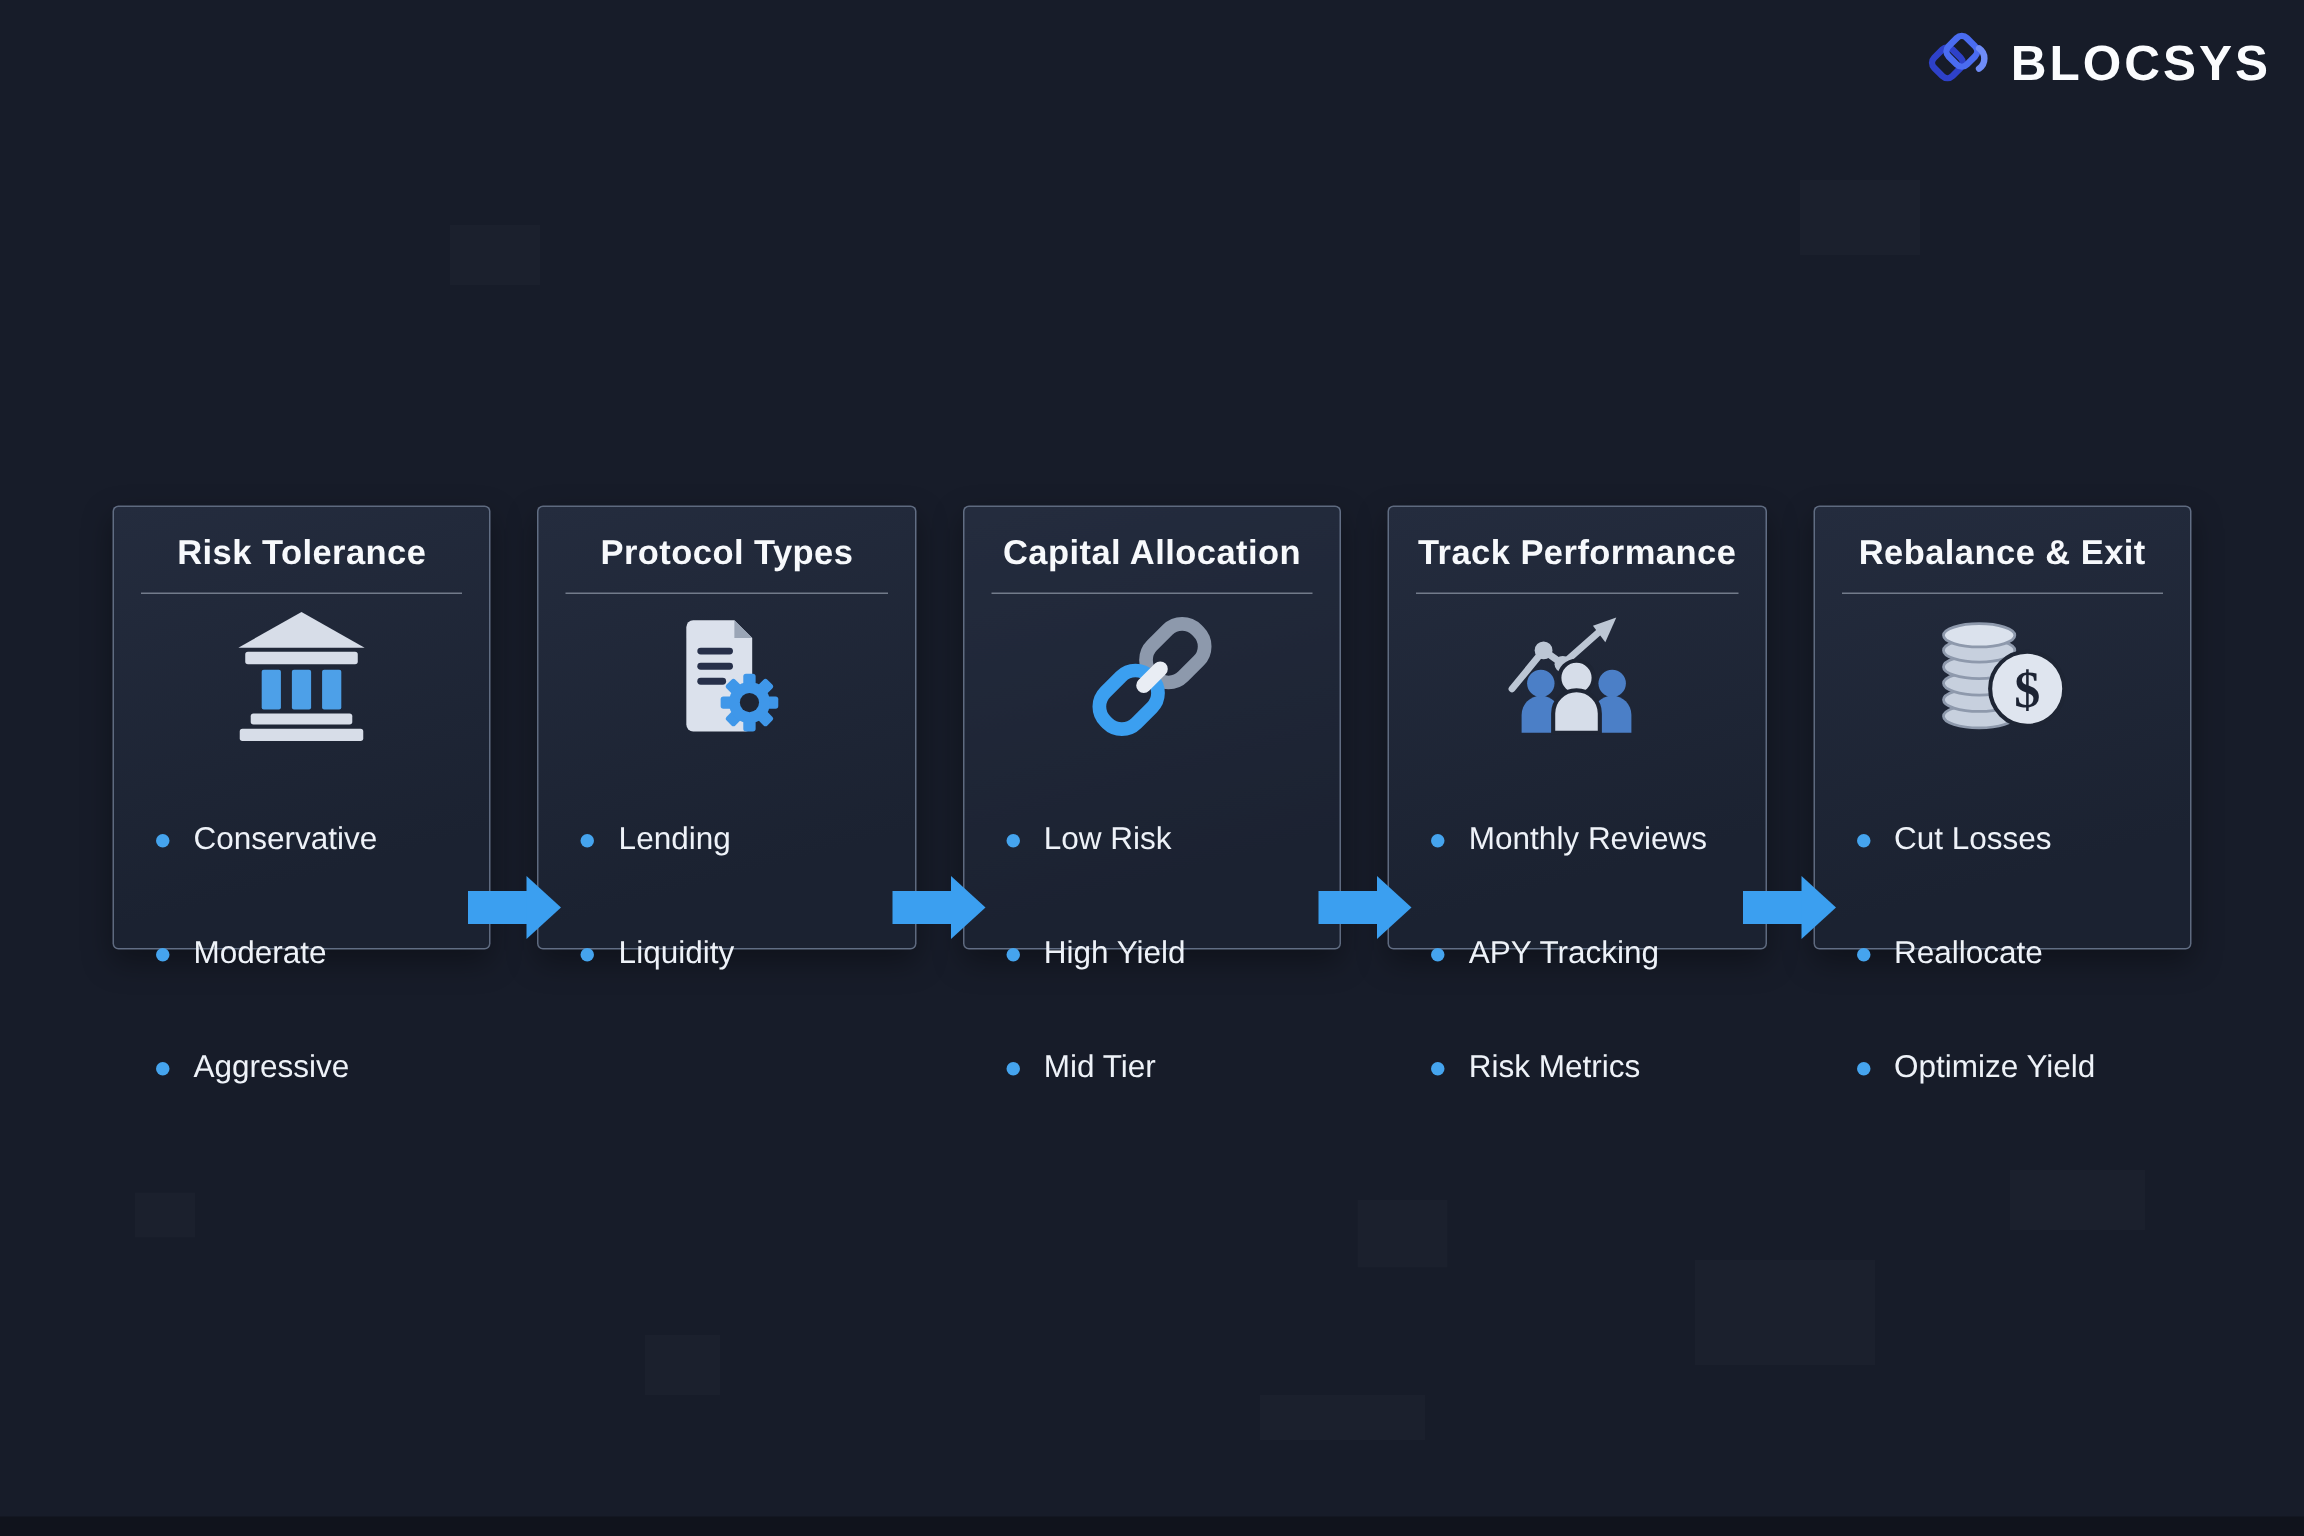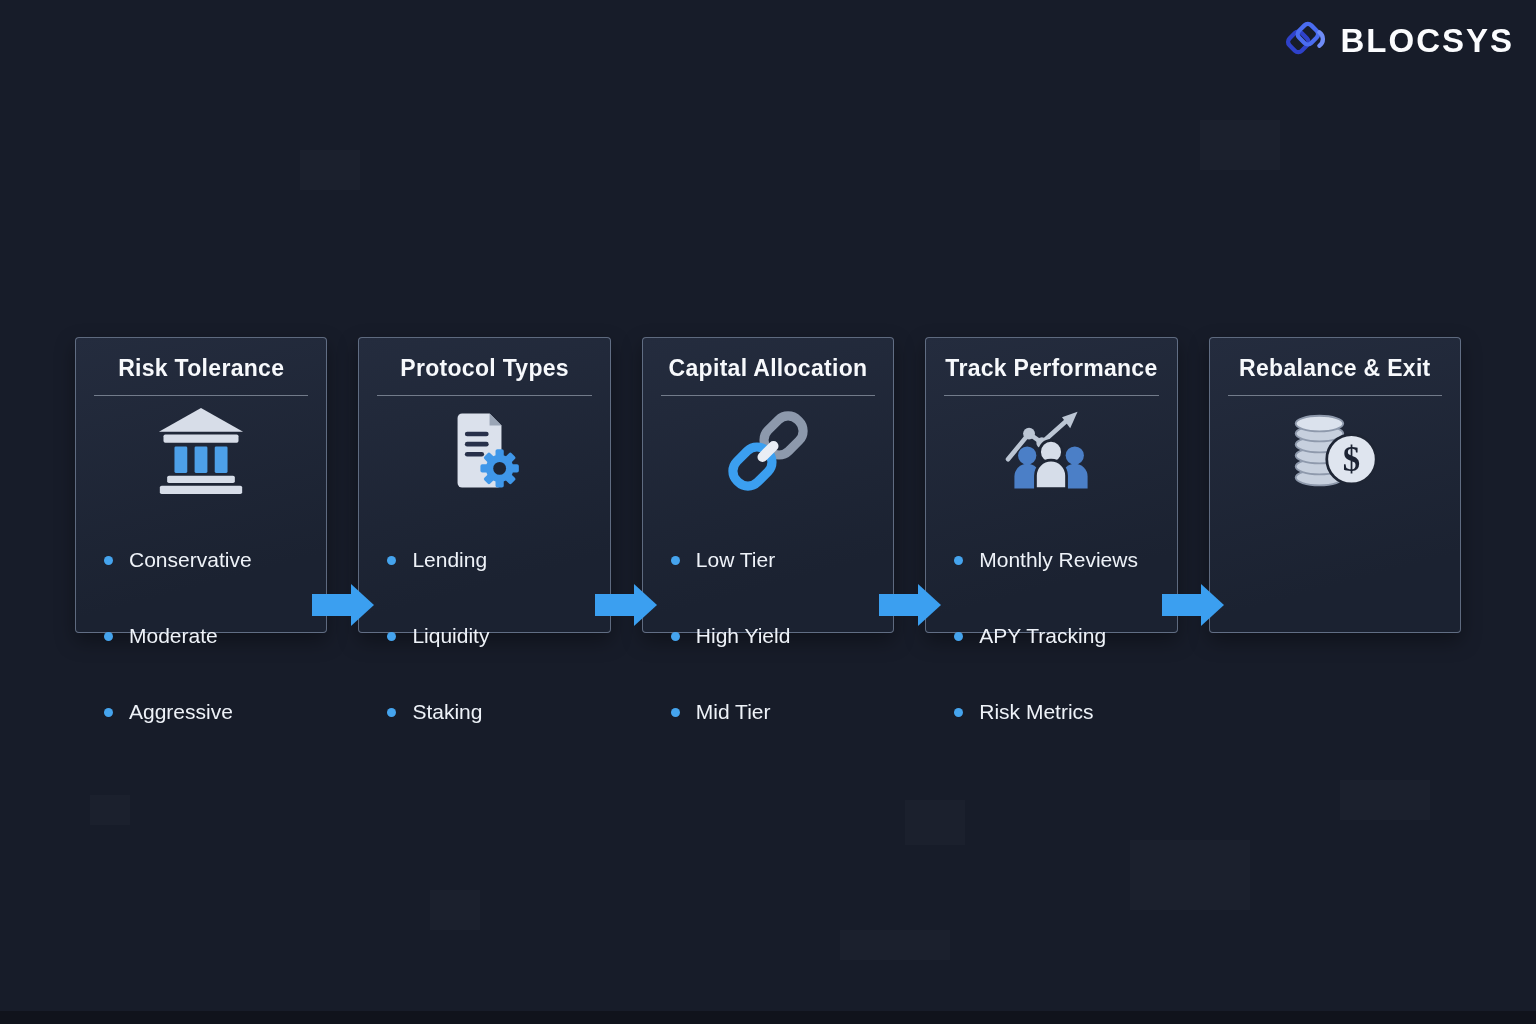--- a/index.html
+++ b/index.html
@@ -136,24 +136,20 @@
       </div>
       <div class="bullets">
         <div class="bullet-row">
           <span class="bullet-dot"></span>
           <span class="bullet-label">Lending</span>
         </div>
         <div class="bullet-row">
           <span class="bullet-dot"></span>
           <span class="bullet-label">Liquidity</span>
         </div>
-        <div class="bullet-row">
-          <span class="bullet-dot"></span>
-          <span class="bullet-label">Staking</span>
-        </div>
       </div>
     </div>
 
     <div class="gap">
       <div class="arrow">
         <div class="arrow-body"></div>
           <div class="arrow-tip"></div>
       </div>
     </div>
 
@@ -163,21 +159,21 @@
       <div class="icon-zone">
         <svg width="96" height="86" viewBox="0 0 100 94">
           <rect x="44" y="14" width="46" height="32" rx="15" fill="none" stroke="#8d99ac" stroke-width="10" transform="rotate(-45 67 30)"></rect>
           <rect x="10" y="48" width="46" height="32" rx="15" fill="none" stroke="#3b9ff0" stroke-width="10" transform="rotate(-45 33 64)"></rect>
           <rect x="36" y="42" width="28" height="11" rx="5.5" fill="#e9edf4" transform="rotate(-45 50 47.5)"></rect>
         </svg>
       </div>
       <div class="bullets">
         <div class="bullet-row">
           <span class="bullet-dot"></span>
-          <span class="bullet-label">Low Tier</span>
+          <span class="bullet-label">Low Risk</span>
         </div>
         <div class="bullet-row">
           <span class="bullet-dot"></span>
           <span class="bullet-label">High Yield</span>
         </div>
         <div class="bullet-row">
           <span class="bullet-dot"></span>
           <span class="bullet-label">Mid Tier</span>
         </div>
       </div>
@@ -240,18 +236,32 @@
             <ellipse cx="33" cy="64" rx="26" ry="8.5" fill="#c7d0de"></ellipse>
             <ellipse cx="33" cy="52" rx="26" ry="8.5" fill="#c7d0de"></ellipse>
             <ellipse cx="33" cy="40" rx="26" ry="8.5" fill="#c7d0de"></ellipse>
             <ellipse cx="33" cy="28" rx="26" ry="8.5" fill="#c7d0de"></ellipse>
             <ellipse cx="33" cy="17" rx="26" ry="8.5" fill="#dbe2ed"></ellipse>
           </g>
           <circle cx="68" cy="56" r="27" fill="#dfe5ef" stroke="#1e2534" stroke-width="3"></circle>
           <text x="68" y="69" text-anchor="middle" font-family="Liberation Serif, DejaVu Serif, serif" font-size="38" font-weight="bold" fill="#1c2333">$</text>
         </svg>
       </div>
+      <div class="bullets">
+        <div class="bullet-row">
+          <span class="bullet-dot"></span>
+          <span class="bullet-label">Cut Losses</span>
+        </div>
+        <div class="bullet-row">
+          <span class="bullet-dot"></span>
+          <span class="bullet-label">Reallocate</span>
+        </div>
+        <div class="bullet-row">
+          <span class="bullet-dot"></span>
+          <span class="bullet-label">Optimize Yield</span>
+        </div>
+      </div>
     </div>
 
   </div>
 
   <div class="bottom-edge"></div>
 </div>
 
 </body></html>

